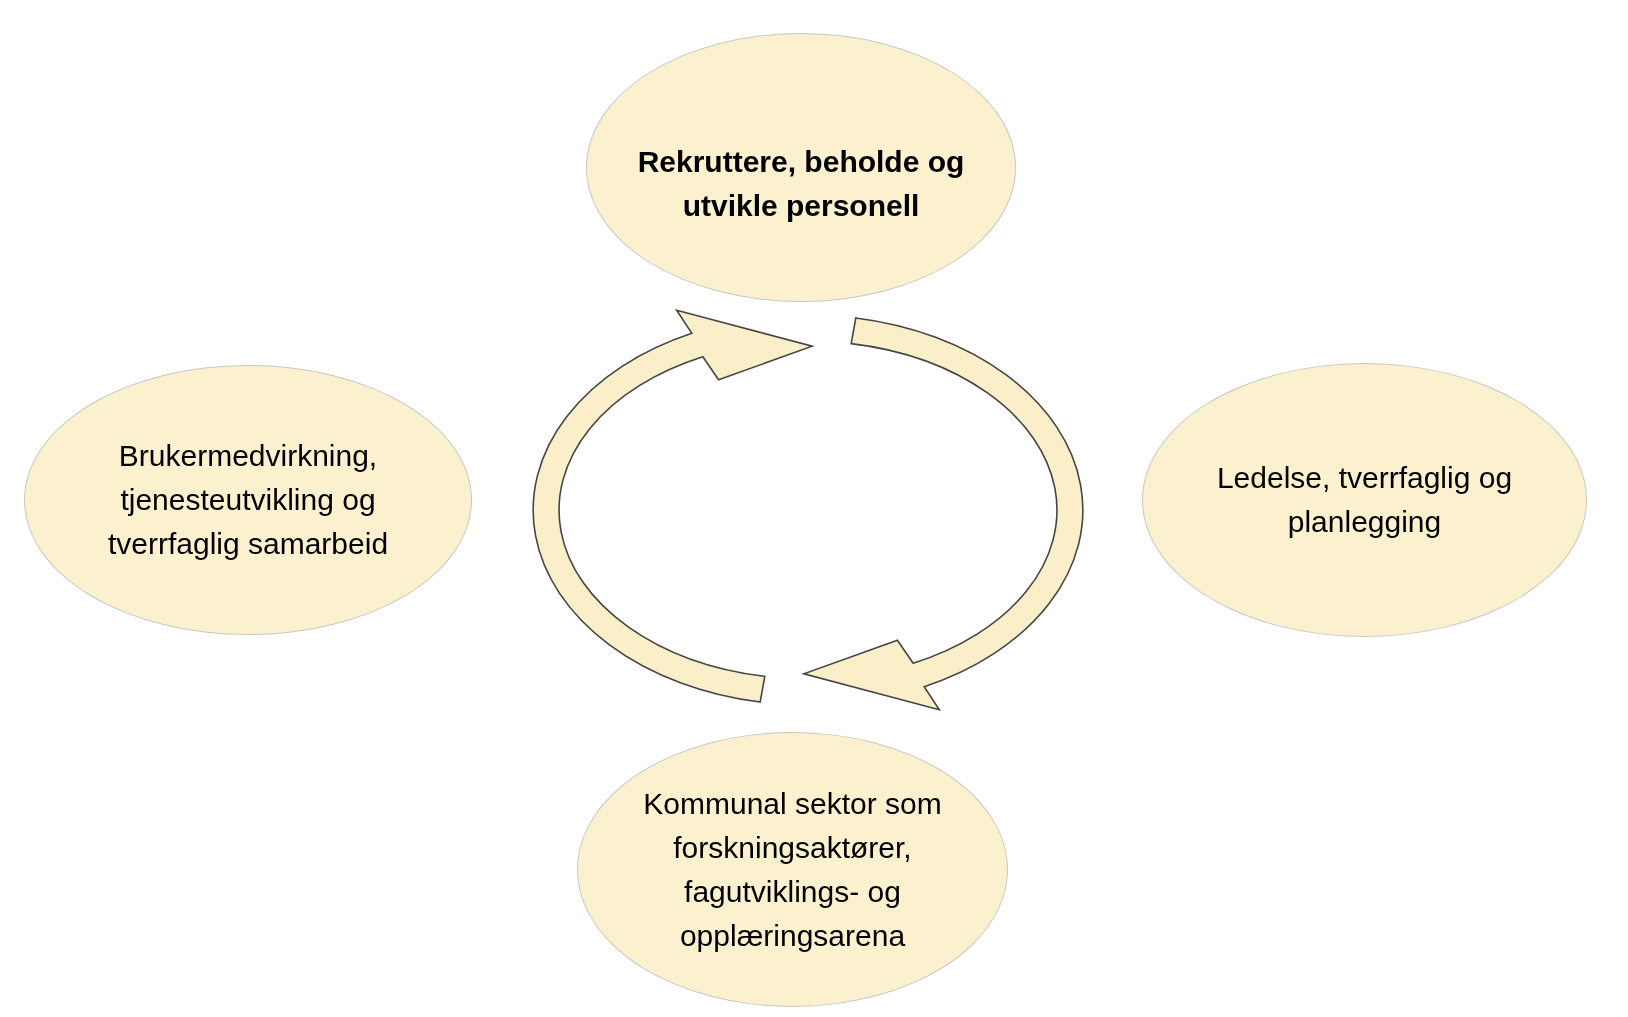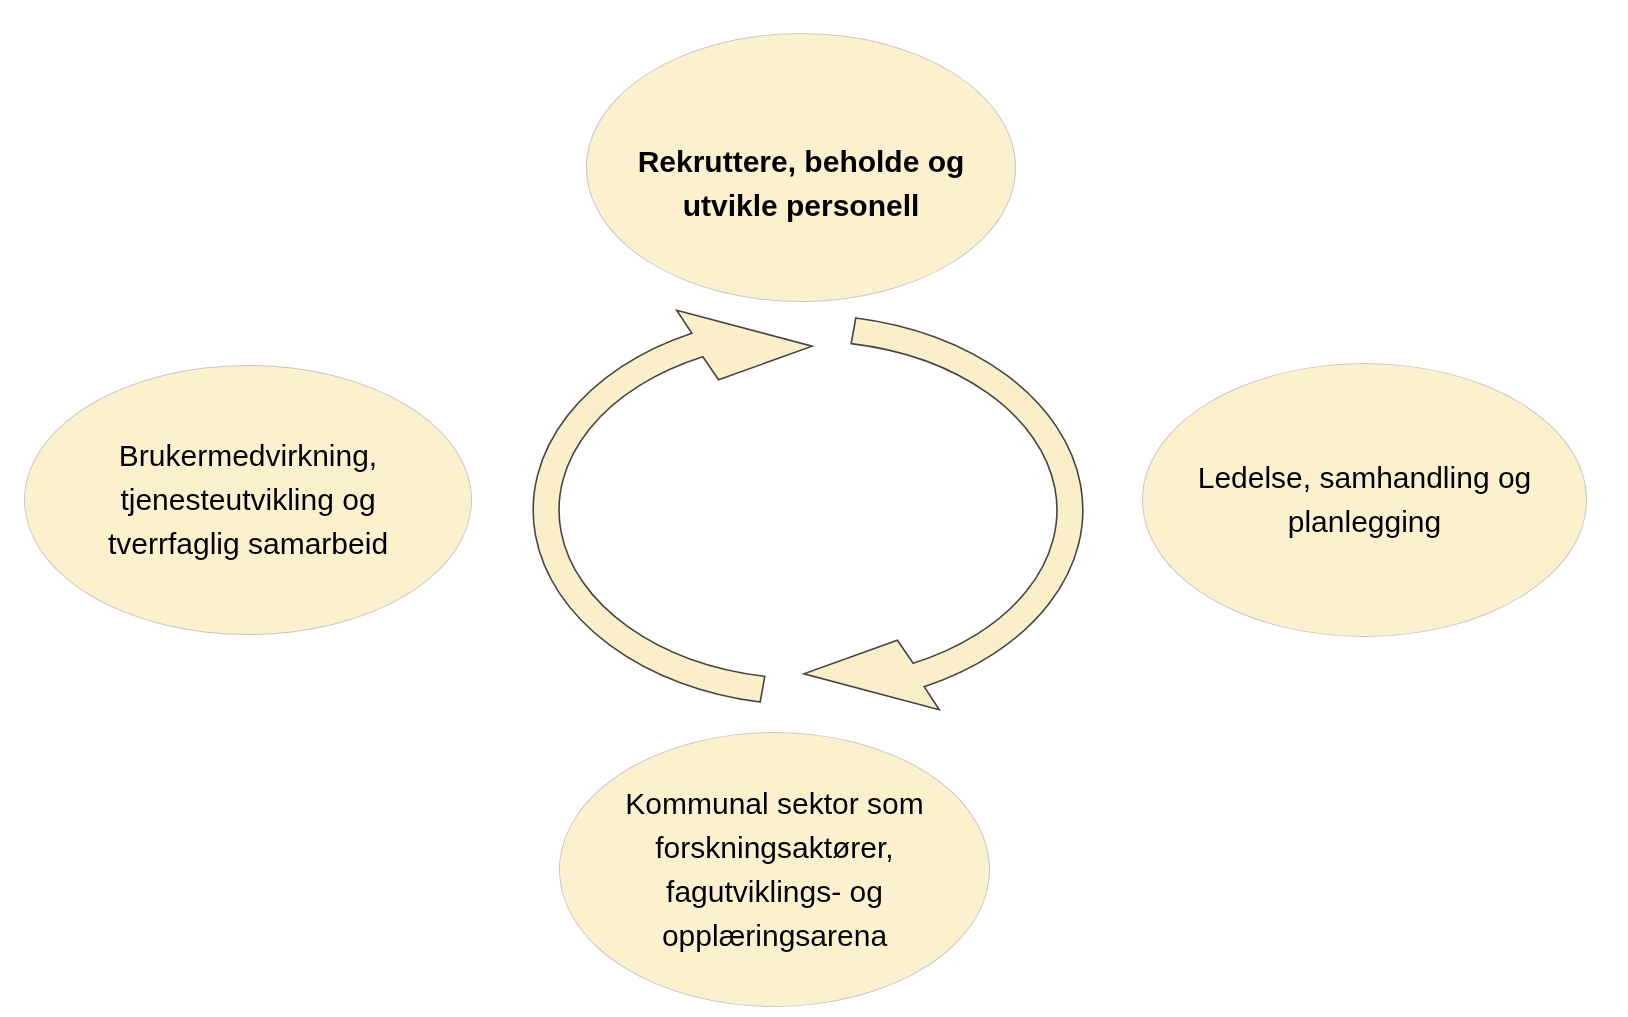--- a/index.html
+++ b/index.html
@@ -47,21 +47,21 @@
     line-height: 44px;
     padding: 0 30px;
   }
   .node-label.bold {
     font-weight: bold;
     margin-top: 33px;
   }
   .node-top    { left: 586px;  top: 33px;  width: 430px; height: 269px; }
   .node-left   { left: 24px;   top: 365px; width: 448px; height: 270px; }
   .node-right  { left: 1142px; top: 363px; width: 445px; height: 274px; }
-  .node-bottom { left: 559px;  top: 732px; width: 431px; height: 275px; }
+  .node-bottom { left: 577px;  top: 732px; width: 431px; height: 275px; }
 </style>
 </head>
 <body>
 
 <div class="canvas">
 
   <svg class="cycle-svg" viewBox="0 0 1628 1017" aria-hidden="true">
     <path id="arc-left" d="M760.2 702.0 A275 195 0 0 1 691.8 333.3 L676.7 310.3 L812.1 346.2 L718.6 379.8 L702.8 356.8 A249 169 0 0 0 764.8 676.4 Z"></path>
     <path id="arc-right" d="M855.8 318.0 A275 195 0 0 1 924.2 686.7 L939.3 709.7 L803.9 673.8 L897.4 640.2 L913.2 663.2 A249 169 0 0 0 851.2 343.6 Z"></path>
   </svg>
@@ -71,21 +71,21 @@
 utvikle personell</span>
   </div>
 
   <div class="node node-left">
     <span class="node-label">Brukermedvirkning,
 tjenesteutvikling og
 tverrfaglig samarbeid</span>
   </div>
 
   <div class="node node-right">
-    <span class="node-label">Ledelse, samhandling og
+    <span class="node-label">Ledelse, tverrfaglig og
 planlegging</span>
   </div>
 
   <div class="node node-bottom">
     <span class="node-label">Kommunal sektor som
 forskningsaktører,
 fagutviklings- og
 opplæringsarena</span>
   </div>
 

